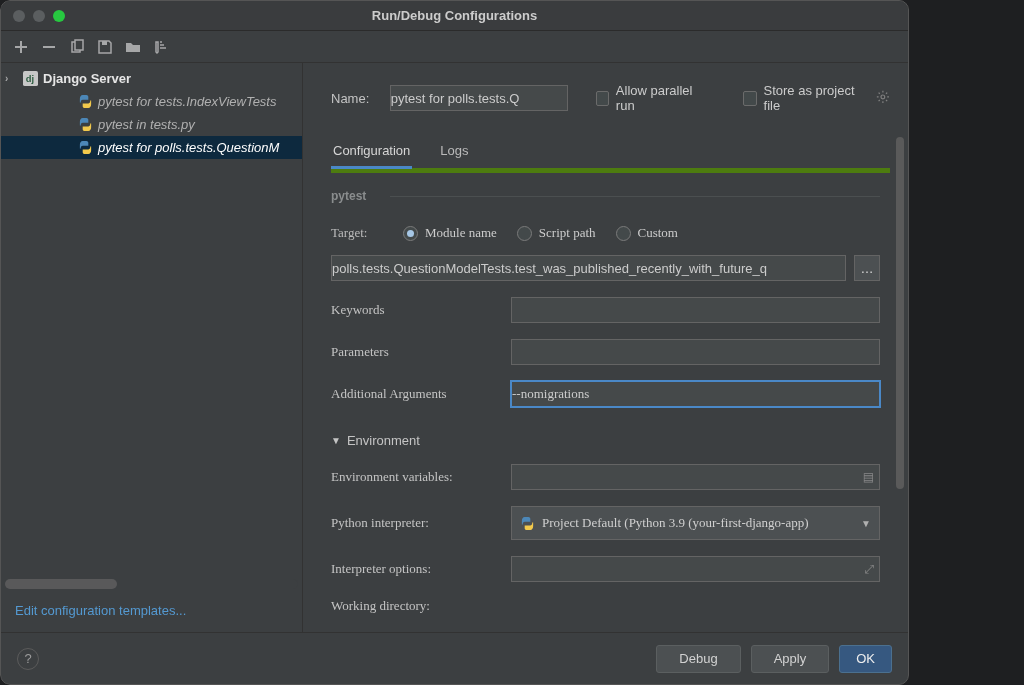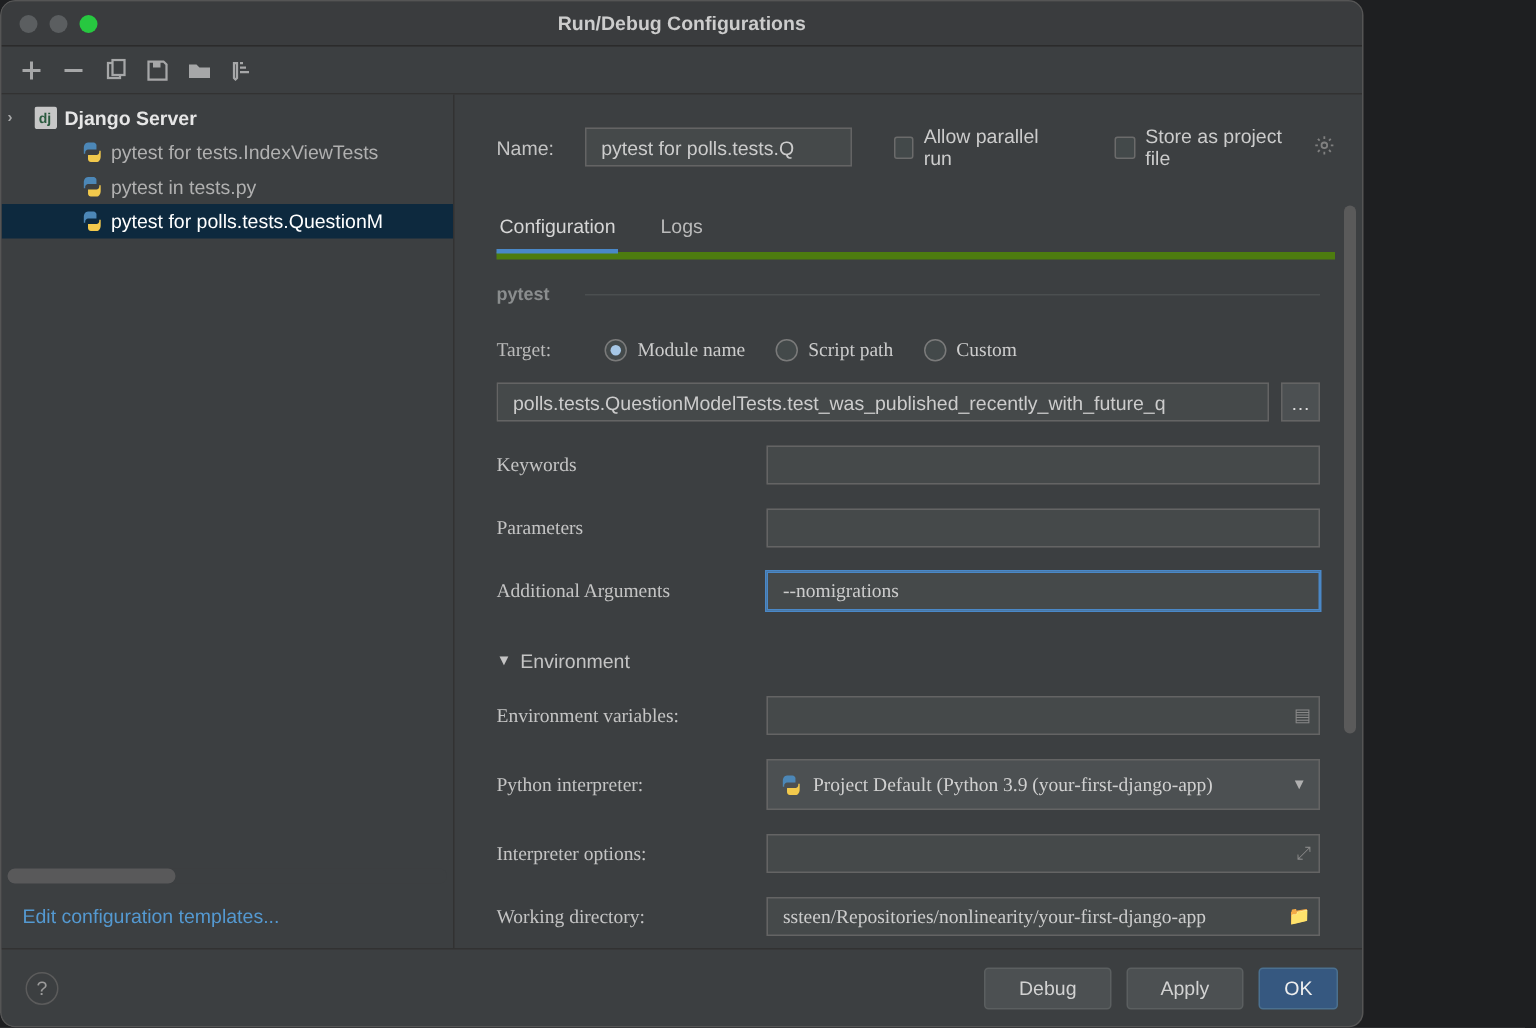--- a/index.html
+++ b/index.html
@@ -76,21 +76,21 @@
   .tree-row {
     height: 23px;
     display: flex;
     align-items: center;
     gap: 5px;
     padding-left: 6px;
     color: #ccc;
     white-space: nowrap;
     overflow: hidden;
   }
-  .tree-row.child { padding-left: 52px; color: #b0b0b0; }
+  .tree-row.child { padding-left: 76px; color: #b0b0b0; font-style: italic; }
   .tree-row.selected { background: #0d293e; color: #fff; }
   .tree-arrow {
     width: 12px; font-size: 10px; color: #a6a7a8; display: inline-block;
   }
   .tree-ico {
     width: 16px; height: 16px; display: inline-flex; align-items: center; justify-content: center;
   }
   .tree-ico svg { width: 15px; height: 15px; }
   .tree-row.top { font-weight: 600; color: #e6e6e6; padding-left: 4px; }
   .tree-row.top2 { font-weight: 600; color: #e6e6e6; padding-left: 4px; }
@@ -118,21 +118,21 @@
     position: relative;
   }
   .row { display: flex; align-items: center; gap: 14px; }
   .name-row { margin-top: 8px; }
   .name-label { width: 52px; color: #c4c4c4; }
   .textfield {
     background: #45494a;
     border: 1px solid #646464;
     height: 26px;
     color: #ccc;
-    padding: 0 10px;
+    padding: 0 0;
     font-size: 13px;
     font-family: inherit;
     outline: none;
   }
   .name-input { width: 178px; }
   .chk { display: flex; align-items: center; gap: 7px; color: #ccc; cursor: pointer; }
   .chk .box {
     width: 15px; height: 15px; border: 1px solid #6b6b6b; background: #43494a; border-radius: 2px;
   }
   .gear { width: 16px; height: 16px; color: #808080; margin-left: 4px; }
@@ -447,24 +447,20 @@
           <div class="form-row">
             <span class="form-label">Interpreter options:</span>
             <div class="field-withicon">
               <input class="textfield" value="" style="">
               <span class="tail-icon">⤢</span>
             </div>
           </div>
 
           <div class="form-row">
             <span class="form-label">Working directory:</span>
-            <div class="field-withicon">
-              <input class="textfield" style="text-overflow: ellipsis; direction: ltr;" value="ssteen/Repositories/nonlinearity/your-first-django-app">
-              <span class="tail-icon">📁</span>
-            </div>
           </div>
         </div>
       </div>
 
       <div class="vscroll">
         <div class="vthumb"></div>
       </div>
     </div>
   </div>
 

